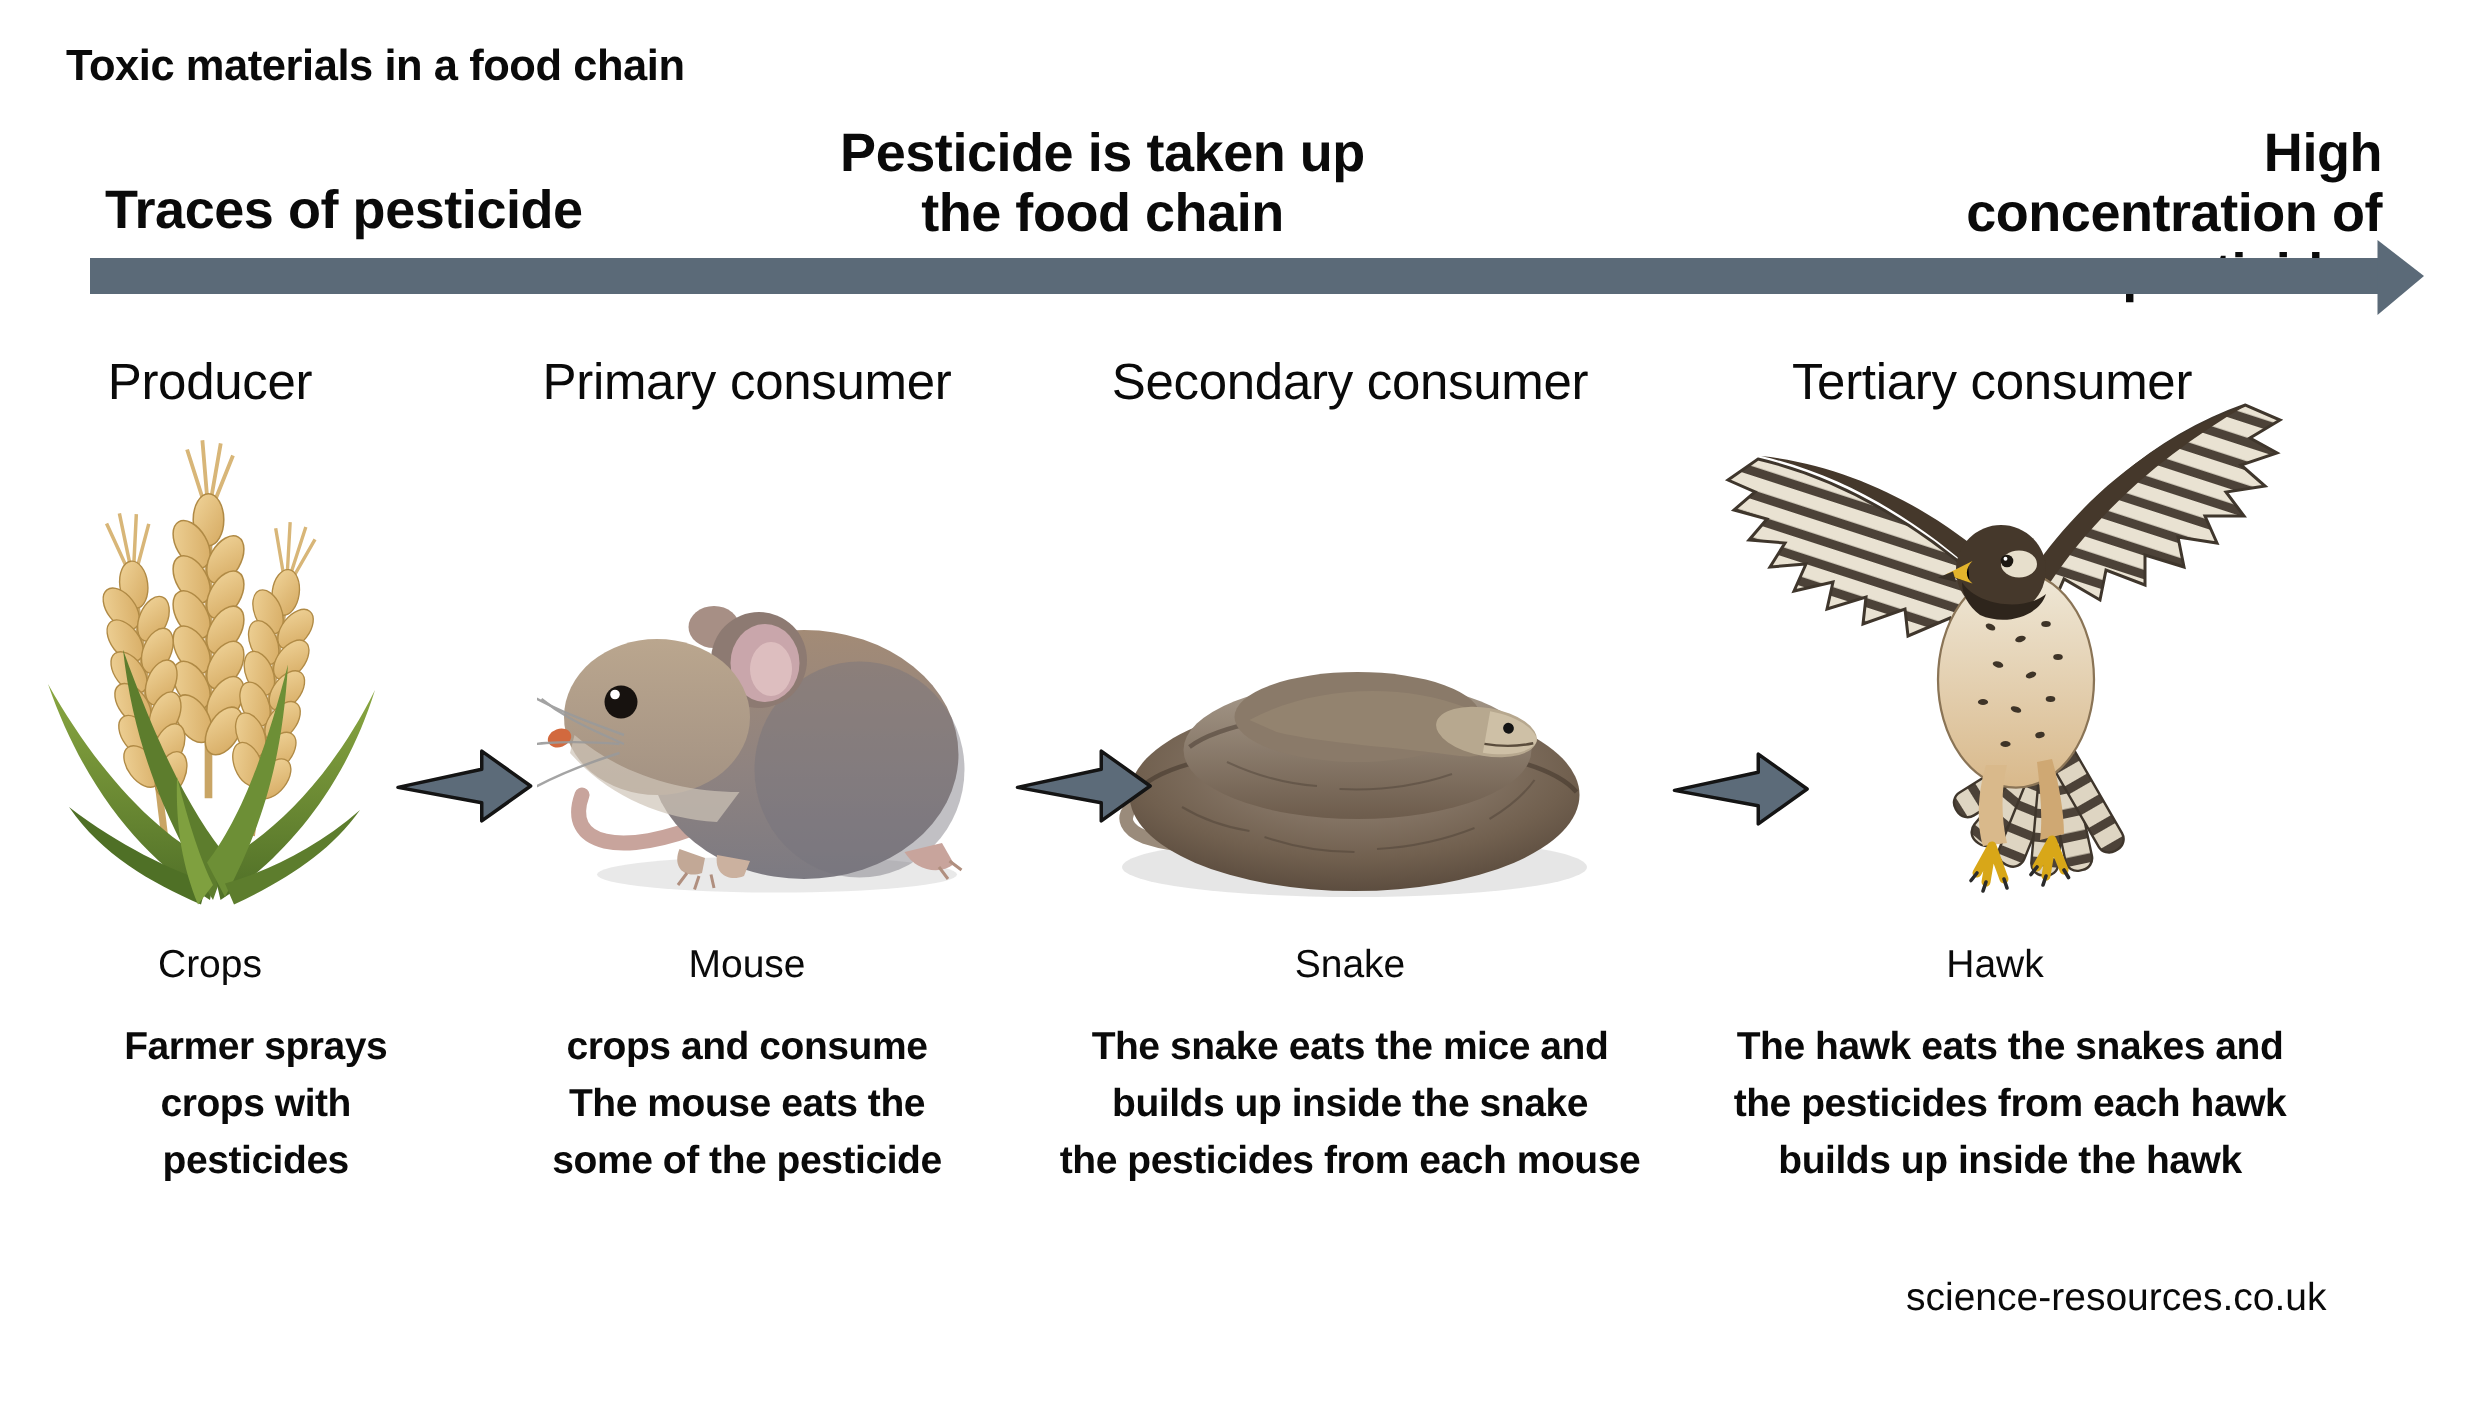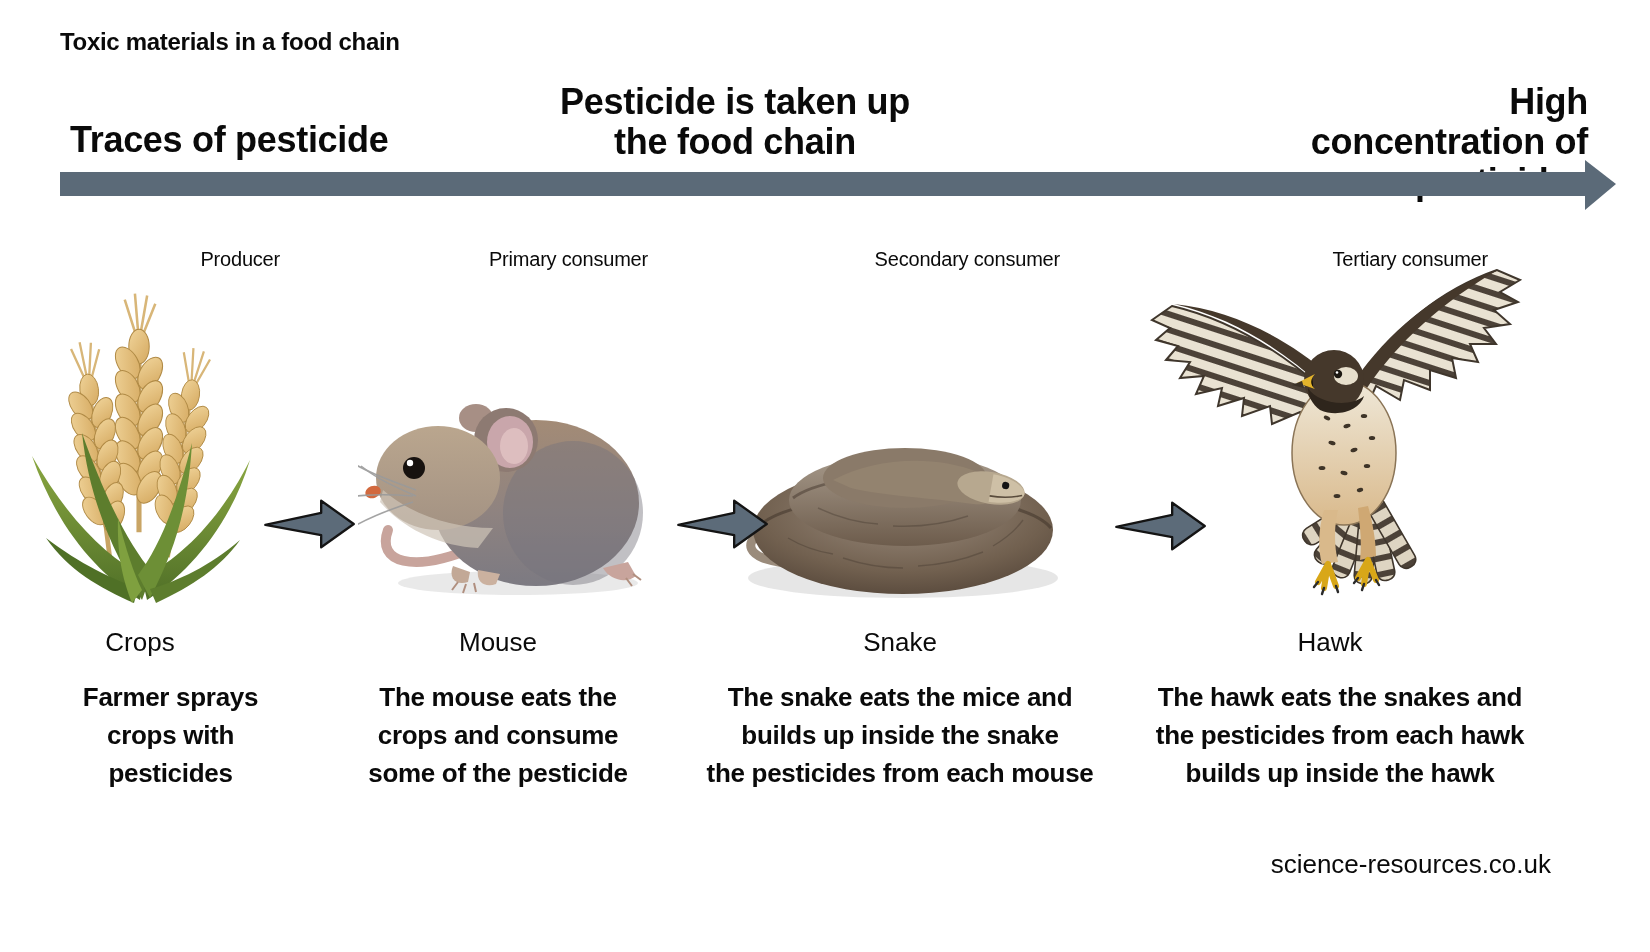--- a/index.html
+++ b/index.html
@@ -4,32 +4,32 @@
 <style>
   * { margin:0; padding:0; box-sizing:border-box; }
   html,body { background:#ffffff; }
   body {
     width:1650px; height:952px; position:relative; overflow:hidden;
     font-family:"Liberation Sans", sans-serif; color:#0a0a0a;
   }
   .abs { position:absolute; }
 
   .title {
-    left:44px; top:28px; font-size:24px; font-weight:700; letter-spacing:-0.3px;margin-left:16px;
+    left:44px; top:28px; font-size:29px; font-weight:700; letter-spacing:-0.3px;
   }
 
   .axis-label { font-weight:700; font-size:36px; line-height:40px; letter-spacing:-0.3px; }
   .axis-left   { left:70px;  top:120px; }
   .axis-center { left:535px; top:82px; width:400px; text-align:center; }
   .axis-right  { left:1288px;top:82px; width:300px; text-align:right; }
 
   .flow-arrow-svg { left:60px; top:158px; }
 
   .role-label {
-    top:236px; font-size:20px; text-align:right; letter-spacing:-0.2px;margin-top:12px;
+    top:236px; font-size:34px; text-align:center; letter-spacing:-0.2px;
   }
   .role-1 { left:0px;    width:280px; }
   .role-2 { left:348px;  width:300px; }
   .role-3 { left:740px;  width:320px; }
   .role-4 { left:1168px; width:320px; }
 
   .name-label {
     top:627px; font-size:26px; text-align:center;
   }
   .name-1 { left:40px;   width:200px; }
@@ -299,22 +299,22 @@
 <div class="abs name-label name-2">Mouse</div>
 <div class="abs name-label name-3">Snake</div>
 <div class="abs name-label name-4">Hawk</div>
 
 <div class="abs desc desc-1">
   <div>Farmer sprays</div>
   <div>crops with</div>
   <div>pesticides</div>
 </div>
 <div class="abs desc desc-2">
+  <div>crops and consume</div>
   <div>The mouse eats the</div>
-  <div>crops and consume</div>
   <div>some of the pesticide</div>
 </div>
 <div class="abs desc desc-3">
   <div>The snake eats the mice and</div>
   <div>builds up inside the snake</div>
   <div>the pesticides from each mouse</div>
 </div>
 <div class="abs desc desc-4">
   <div>The hawk eats the snakes and</div>
   <div>the pesticides from each hawk</div>

